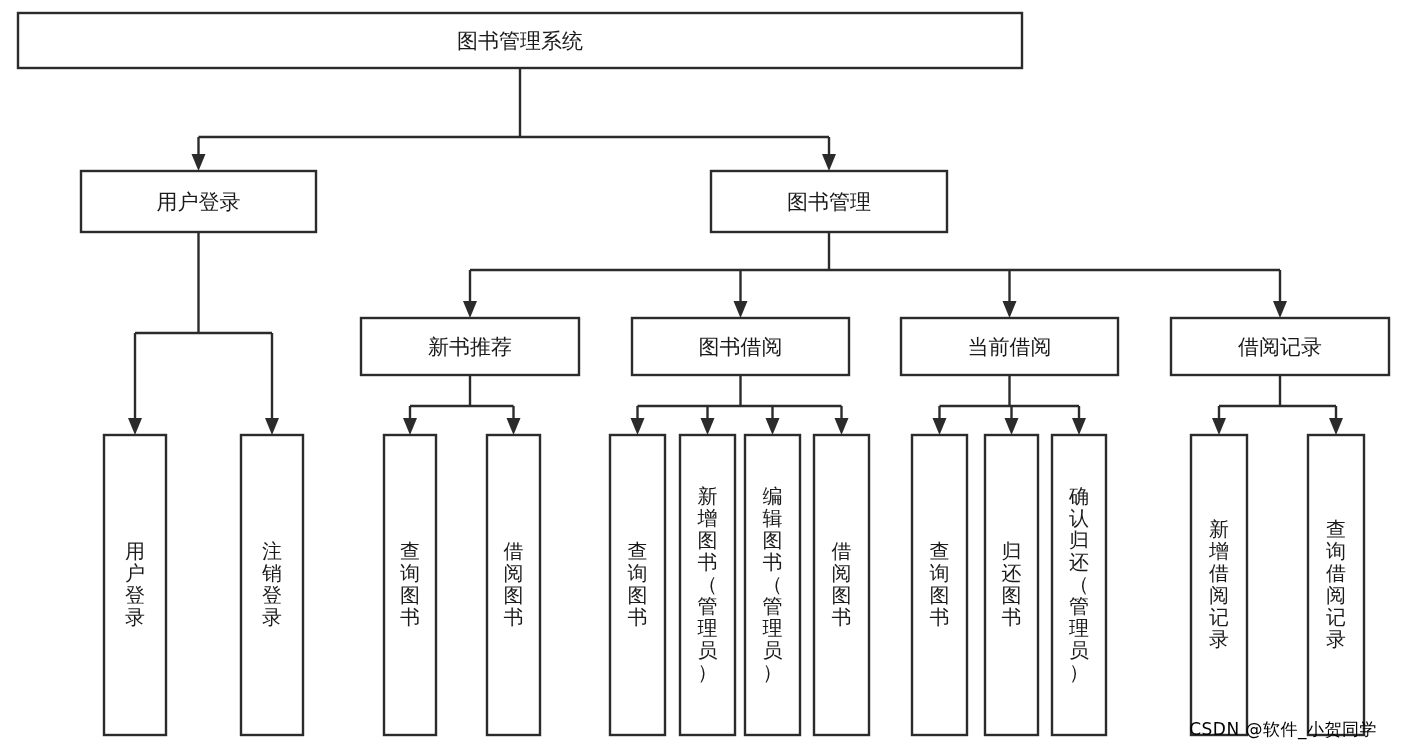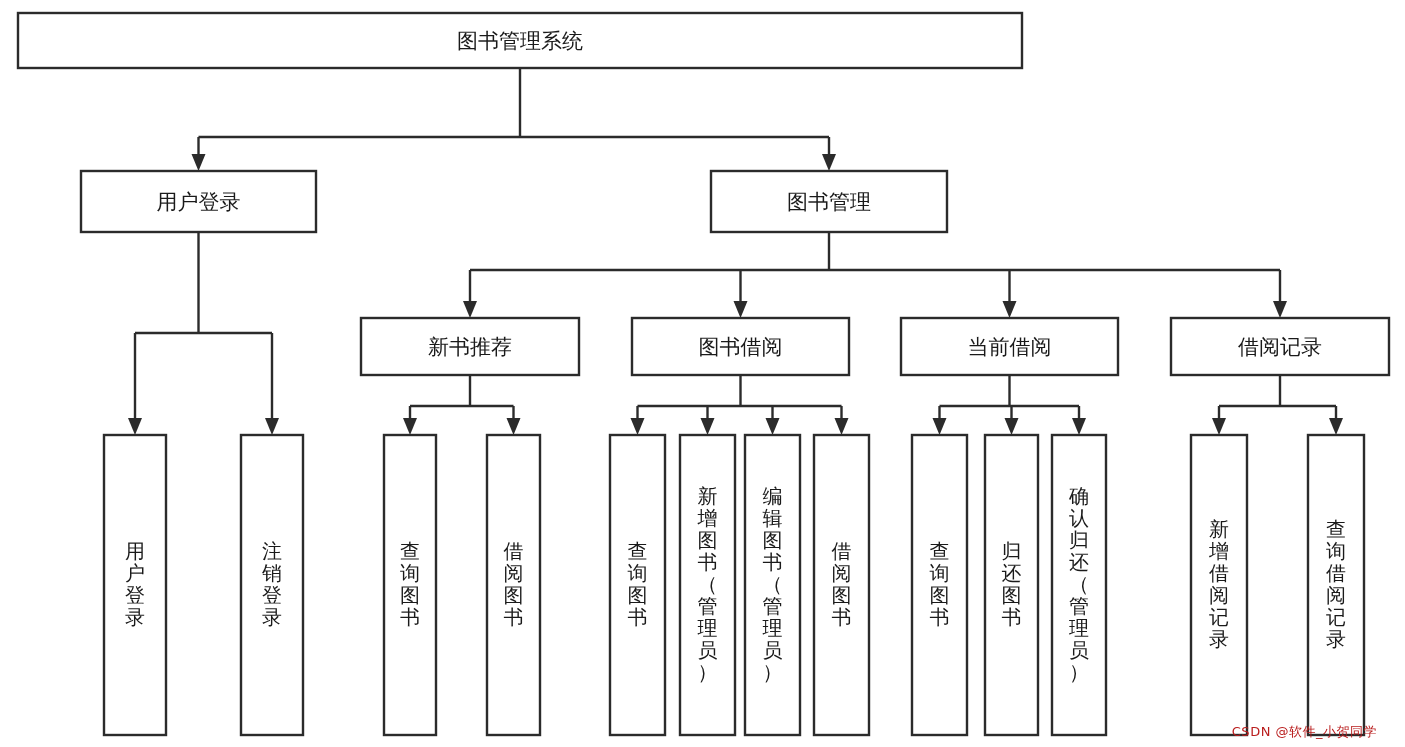--- a/index.html
+++ b/index.html
@@ -53,22 +53,22 @@
     font-family: "DejaVu Sans", "Liberation Sans", sans-serif;
     font-size: 20px;
     fill: #1a1a1a;
     text-anchor: middle;
   }
   .watermark {
     position: absolute;
     right: 14px;
     bottom: 6px;
     font-family: "DejaVu Sans", "Liberation Sans", sans-serif;
-    font-size: 13px;
-    color: #b91c1c;
+    font-size: 17px;
+    color: #000000;
     letter-spacing: 0.5px;
     white-space: nowrap;
     user-select: none;
   }
 </style>
 </head>
 <body>
 
 <div id="diagram-root">
   <svg id="tree-svg" viewBox="0 0 1405 747">

